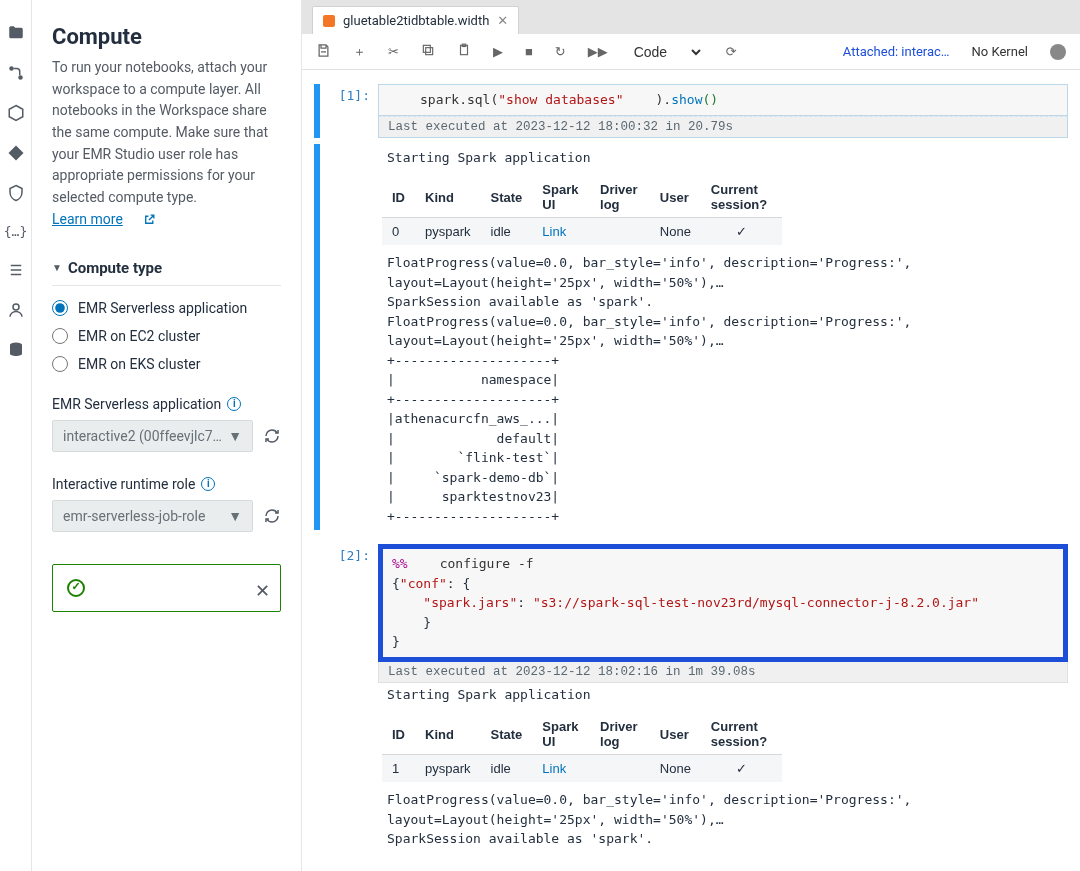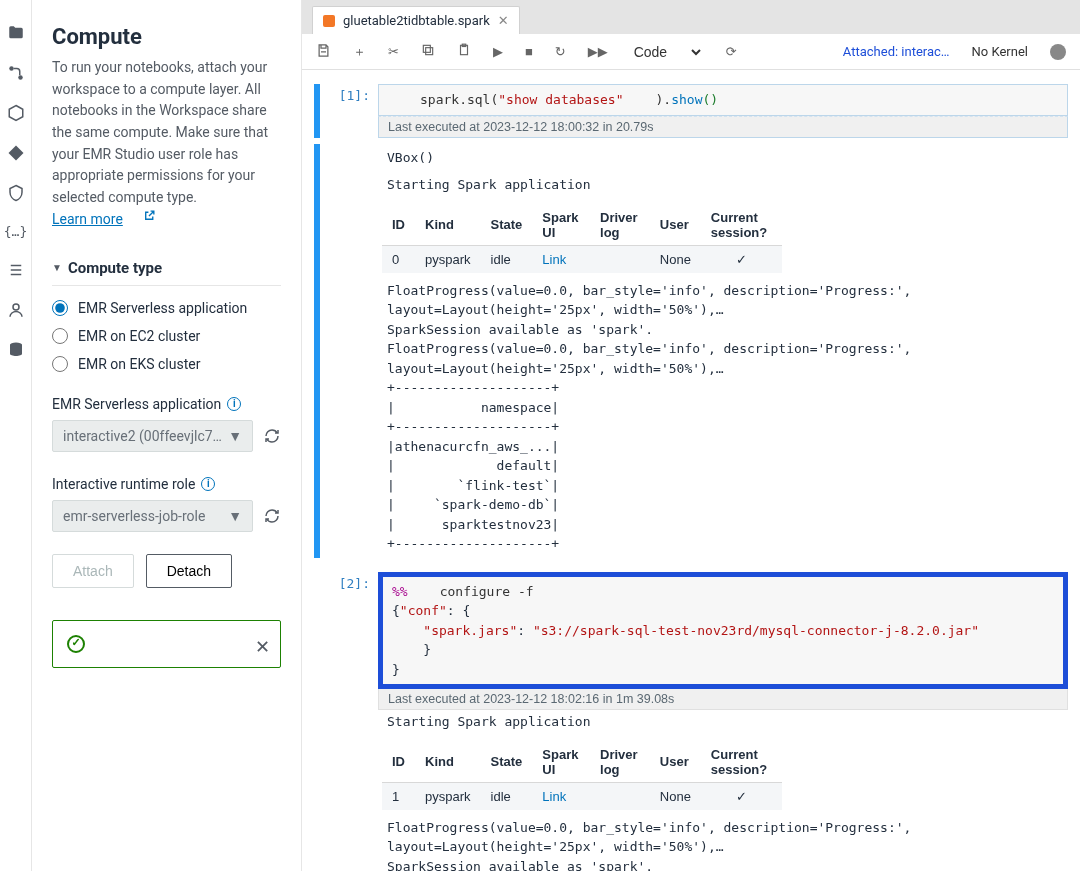--- a/index.html
+++ b/index.html
@@ -4,21 +4,21 @@
   <style>
     * { box-sizing: border-box; margin: 0; padding: 0; }
     body { font-family: -apple-system, BlinkMacSystemFont, "Segoe UI", Roboto, sans-serif; font-size: 13px; color: #232f3e; display: flex; height: 871px; width: 1080px; background: #fff; }
     
     .rail { width: 32px; background: #fff; border-right: 1px solid #e6e6e6; display: flex; flex-direction: column; align-items: center; padding-top: 24px; gap: 22px; }
     .rail-icon { width: 18px; height: 18px; color: #545b64; cursor: pointer; }
     
     .sidebar { width: 270px; padding: 24px 20px; border-right: 1px solid #e6e6e6; overflow-y: auto; }
     .sidebar h1 { font-size: 22px; font-weight: 700; margin-bottom: 8px; }
     .sidebar .intro { font-size: 14px; color: #545b64; line-height: 1.55; }
-    .learn-more { color: #0073bb; text-decoration: underline; cursor: pointer; display: inline-flex; gap: 20px; }
+    .learn-more { color: #0073bb; text-decoration: underline; cursor: pointer; display: inline-flex; align-items: center; gap: 20px; }
     .ext-icon { width: 13px; height: 13px; color: #0073bb; }
     
     .section-header { display: flex; align-items: center; gap: 6px; margin-top: 28px; padding-bottom: 8px; border-bottom: 1px solid #e6e6e6; cursor: pointer; }
     .section-header .tri { font-size: 10px; color: #545b64; }
     .section-header .title { font-size: 15px; font-weight: 700; }
     
     .radio-group { margin-top: 14px; display: flex; flex-direction: column; gap: 12px; }
     .radio-item { display: flex; align-items: center; gap: 10px; font-size: 14px; }
     .radio-item input { width: 16px; height: 16px; accent-color: #0073bb; cursor: pointer; }
     
@@ -55,21 +55,21 @@
     .nb-area { flex: 1; overflow-y: auto; background: #fff; padding: 14px 12px 20px 12px; }
     
     .cell { display: flex; margin-bottom: 6px; }
     .active-bar { width: 6px; background: #2196f3; margin-right: 0; }
     .active-bar.gap { background: transparent; }
     .prompt { width: 58px; text-align: right; color: #307fc1; padding-right: 8px; font-family: Menlo, Monaco, monospace; font-size: 13px; padding-top: 4px; }
     .cell-body { flex: 1; }
     
     .code-input { border: 1px solid #bcd6ea; background: #f7f7f7; padding: 5px 9px; font-family: Menlo, Monaco, monospace; font-size: 13px; line-height: 1.5; white-space: pre-wrap; }
     .cell.in2 .code-input { border: 5px solid #1d4ed8; }
-    .exec-time { background: #f0f0f0; border: 1px solid #e0e0e0; border-top: none; padding: 3px 9px; font-family: Liberation Sans, sans-serif; font-size: 12.5px; color: #5a6872; }
+    .exec-time { background: #f0f0f0; border: 1px solid #e0e0e0; border-top: none; padding: 3px 9px; font-family: Liberation Mono, monospace; font-size: 12.5px; color: #5a6872; }
     .cell.in1 .exec-time { border: 1px solid #bcd6ea; border-top: 1px dashed #d4e3f0; }
     
     .output { font-family: Menlo, Monaco, monospace; font-size: 13px; padding: 4px 9px; line-height: 1.5; white-space: pre-wrap; word-break: break-word; }
     
     .tbl { width: 400px; margin: 6px 4px 4px 4px; border-collapse: collapse; font-family: -apple-system, sans-serif; font-size: 13px; }
     .tbl th { text-align: left; padding: 5px 10px; font-weight: 700; border-bottom: 1px solid #d8d8d8; }
     .tbl td { padding: 6px 10px; background: #f4f6f8; }
     .tbl td.link a { color: #0073bb; text-decoration: none; cursor: pointer; }
     .tbl td.cs { text-align: center; }
 
@@ -171,36 +171,32 @@
     <div class="select-box">
         <span>emr-serverless-job-role</span>
         <span class="caret">▼</span>
       </div>
     <svg class="refresh" viewBox="0 0 24 24" fill="none" stroke="currentColor" stroke-width="2">
         <path d="M4 12a8 8 0 018-8 8 8 0 017 4M20 12a8 8 0 01-8 8 8 8 0 01-7-4"></path>
         <path d="M20 4v4h-4M4 20v-4h4"></path>
       </svg>
   </div>
 
-  <div class="button-row">
-    <button class="btn disabled">Attach</button>
-    <button class="btn">Detach</button>
-  </div>
 
   <div class="alert">
     <span class="check">✓</span>
     <span class="close">✕</span>
   </div>
 </div>
 
 <div class="main">
   <div class="tabbar">
     <div class="tab">
       <span class="nb-icon"></span>
-      <span>gluetable2tidbtable.spark</span>
+      <span>gluetable2tidbtable.width</span>
       <span class="close">✕</span>
     </div>
   </div>
 
   <div class="toolbar">
     <span class="tbtn"><svg width="15" height="15" viewBox="0 0 24 24" fill="none" stroke="currentColor" stroke-width="2">
           <path d="M5 3h11l3 3v15H5V3zM8 3v5h8V3M8 14h8"></path>
         </svg></span>
     <span class="tbtn">＋</span>
     <span class="tbtn">✂</span>
@@ -231,21 +227,20 @@
       <div class="prompt">[1]:</div>
       <div class="cell-body">
         <div class="code-input"><span class="c-id">spark.sql(</span><span class="c-str">"show databases"</span><span class="c-id">).</span><span class="c-call">show</span><span class="c-num">()</span></div>
         <div class="exec-time">Last executed at 2023-12-12 18:00:32 in 20.79s</div>
       </div>
     </div>
     <div class="cell">
       <div class="active-bar"></div>
       <div class="prompt"></div>
       <div class="cell-body">
-        <div class="output">VBox()</div>
         <div class="output">Starting Spark application</div>
         <table class="tbl">
           <thead>
               <tr>
             <th>ID</th>
                 <th>Kind</th>
                 <th>State</th>
                 <th>Spark UI</th>
                 <th>Driver log</th>
                 <th>User</th>

